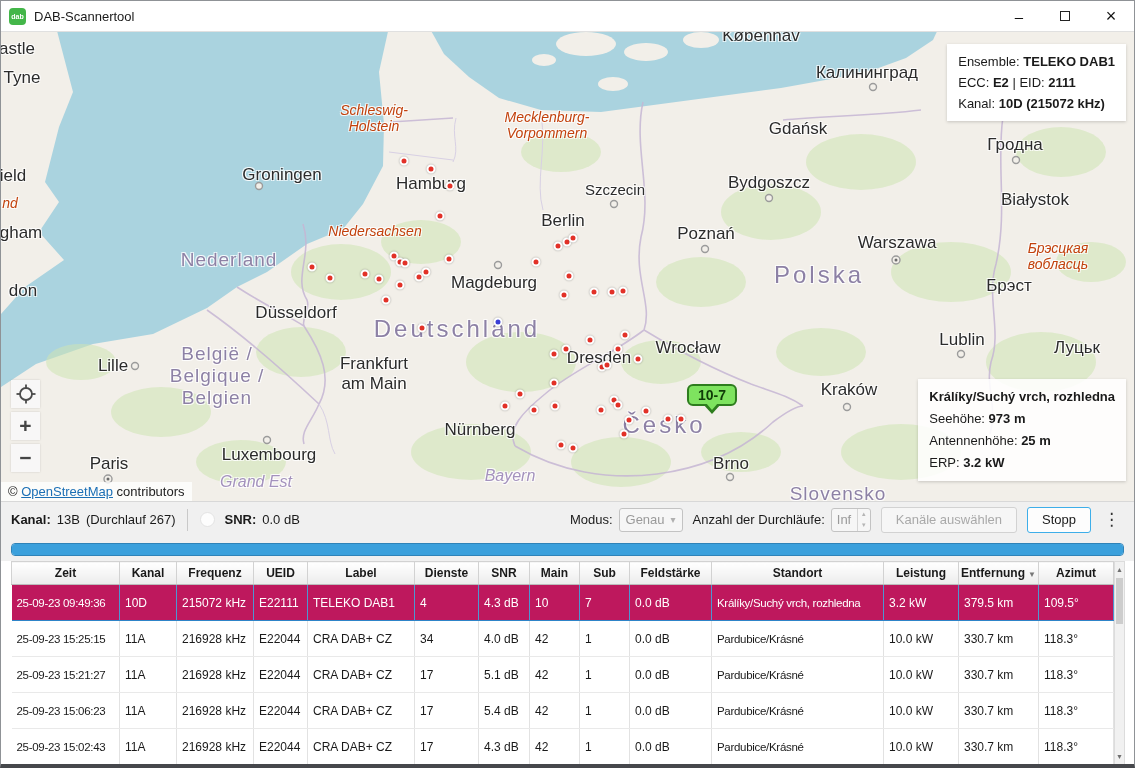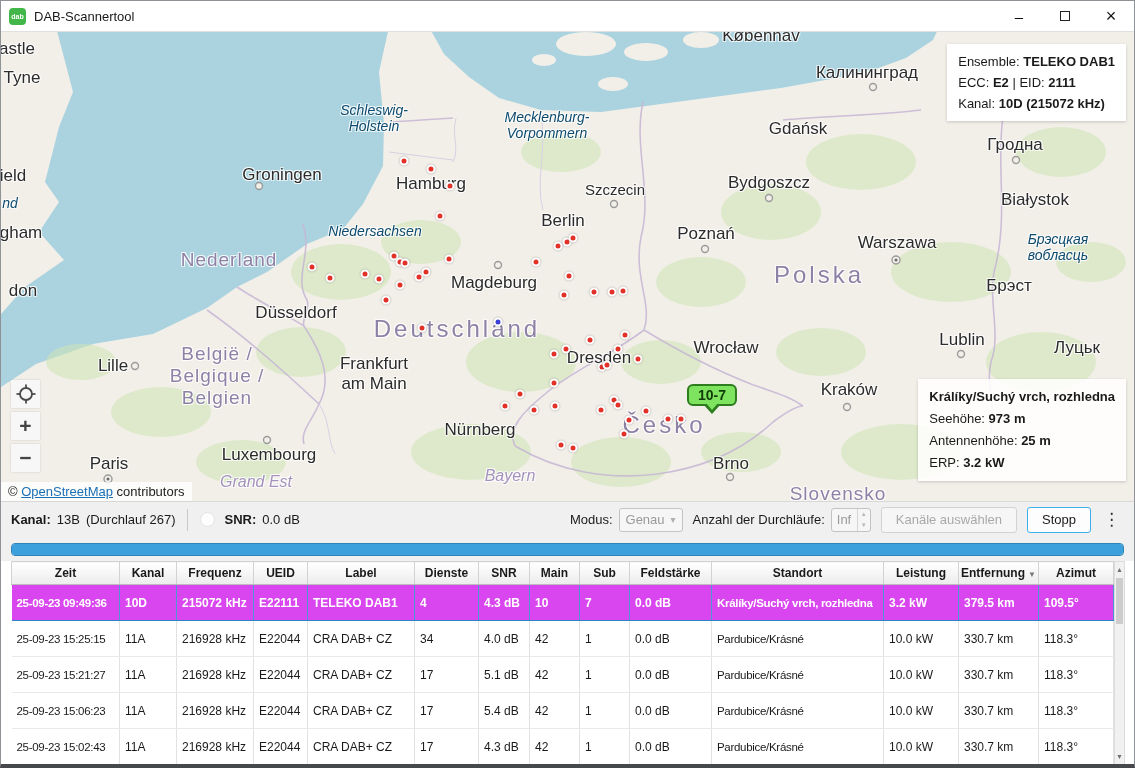--- a/index.html
+++ b/index.html
@@ -19,21 +19,21 @@
 
   
   .map{position:relative;height:470px;background:#f2efe9;overflow:hidden;border-top:1px solid #e0e0e0;}
   .map svg.base{position:absolute;left:0;top:0;}
   .maplabel{position:absolute;transform:translate(-50%,-50%);white-space:pre-line;text-align:center;pointer-events:none;line-height:1.15;
     text-shadow:-1px -1px 0 rgba(255,255,255,.75),1px -1px 0 rgba(255,255,255,.75),-1px 1px 0 rgba(255,255,255,.75),1px 1px 0 rgba(255,255,255,.75);}
   .city{font-size:15px;color:#2b2b2b;}
   .city-lg{font-size:17px;color:#2b2b2b;}
   .country{font-size:24px;color:#8d81a5;letter-spacing:3px;}
   .country-sm{font-size:19px;color:#8d81a5;letter-spacing:1px;}
-  .state{font-size:14px;font-style:italic;color:#0c4a6e;}
+  .state{font-size:14px;font-style:italic;color:#c2410c;}
   .state-lg{font-size:16px;font-style:italic;color:#a492bd;}
   .dot{position:absolute;width:9px;height:9px;border-radius:50%;background:#e23128;border:2px solid #fff;transform:translate(-50%,-50%);box-shadow:0 0 2px rgba(0,0,0,.35);}
   .dot.blue{background:#3a3fd6;}
   .callout{position:absolute;transform:translate(-50%,-100%);background:#7ee35f;border:2px solid #2e7d1e;border-radius:6px;padding:1px 9px;font-size:14px;font-weight:bold;color:#103c08;z-index:30;}
   .callout::before{content:"";position:absolute;left:50%;bottom:-10px;transform:translateX(-50%);border:9px solid transparent;border-top:10px solid #2e7d1e;border-bottom:0;}
   .callout::after{content:"";position:absolute;left:50%;bottom:-6px;transform:translateX(-50%);border:6px solid transparent;border-top:7px solid #7ee35f;border-bottom:0;}
   .infobox{position:absolute;right:8px;background:#fff;padding:7px 11px;font-size:13px;line-height:21px;color:#1a1a1a;box-shadow:0 1px 3px rgba(0,0,0,.18);z-index:40;}
   .infobox b{font-weight:bold;}
   .ensemble-box{top:12px;}
   .station-box{top:347px;background:rgba(255,255,255,.87);line-height:22px;}
@@ -65,21 +65,21 @@
   .progress-strip{height:24px;background:#f0f0f0;display:flex;align-items:center;padding:0 10px;}
   .progress{flex:1;height:13px;border:1px solid #2f83b8;border-radius:4px;background:#fff;overflow:hidden;}
   .progress-fill{height:100%;background:#3ba0dc;}
 
   
   .table-area{height:204px;margin:0 9px 0 10px;display:flex;background:#fff;}
   table{border-collapse:collapse;table-layout:fixed;width:1102px;font-size:12px;color:#1a1a1a;}
   th{height:23px;background:linear-gradient(#ffffff,#ececec);border:1px solid #d2d2d2;border-bottom:1px solid #bcbcbc;font-weight:bold;text-align:center;padding:0 2px;white-space:nowrap;overflow:hidden;font-size:12px;}
   td{height:29px;border-right:1px solid #e2e2e2;border-bottom:1px solid #e9e9e9;padding:0 5px;white-space:nowrap;overflow:hidden;}
   td.c0,td.c10{font-size:11.5px;letter-spacing:-0.3px;}
-  tr.sel td{background:#d946ef;color:#fff;border-right-color:#4d97d2;border-bottom-color:#2e84c8;font-weight:bold;}
+  tr.sel td{background:#be185d;color:#fff;border-right-color:#4d97d2;border-bottom-color:#2e84c8;}
   .sort-arrow{font-size:8px;color:#777;margin-left:3px;}
   .vscroll{width:14px;background:#f1f1f1;border:1px solid #dcdcdc;display:flex;flex-direction:column;}
   .sb-arrow{height:15px;display:flex;align-items:center;justify-content:center;font-size:7px;color:#6f6f6f;}
   .sb-thumb{height:46px;background:#cdcdcd;margin:1px;}
   .sb-track{flex:1;}
 </style>
 </head>
 <body>
 
 <div class="window">
@@ -197,30 +197,30 @@
         <div class="maplabel city-lg" style="left: 1014px; top: 113px;">Гродна</div>
         <div class="maplabel city-lg" style="left: 1034px; top: 168px;">Białystok</div>
         <div class="maplabel city-lg" style="left: 562px; top: 189px;">Berlin</div>
         <div class="maplabel city-lg" style="left: 705px; top: 202px;">Poznań</div>
         <div class="maplabel city-lg" style="left: 768px; top: 151px;">Bydgoszcz</div>
         <div class="maplabel city-lg" style="left: 896px; top: 211px;">Warszawa</div>
         <div class="maplabel country-sm" style="left: 228px; top: 228px;">Nederland</div>
         <div class="maplabel state" style="left: 374px; top: 199px;">Niedersachsen</div>
         <div class="maplabel city-lg" style="left: 493px; top: 251px;">Magdeburg</div>
         <div class="maplabel country" style="left: 818px; top: 243px;">Polska</div>
-        <div class="maplabel state" style="left: 1057px; top: 215px; text-align: center;">Брэсцкая
+        <div class="maplabel state" style="left: 1057px; top: 224px; text-align: center;">Брэсцкая
 вобласць</div>
         <div class="maplabel city-lg" style="left: 295px; top: 281px;">Düsseldorf</div>
         <div class="maplabel country" style="left: 456px; top: 297px;">Deutschland</div>
         <div class="maplabel city-lg" style="left: 1008px; top: 254px;">Брэст</div>
         <div class="maplabel city-lg" style="left: 112px; top: 334px;">Lille</div>
         <div class="maplabel country-sm" style="left: 216px; top: 344px;">België /
 Belgique /
 Belgien</div>
-        <div class="maplabel city-lg" style="left: 725px; top: 316px;">Wrocław</div>
+        <div class="maplabel city-lg" style="left: 687px; top: 316px;">Wrocław</div>
         <div class="maplabel city-lg" style="left: 961px; top: 308px;">Lublin</div>
         <div class="maplabel city-lg" style="left: 1076px; top: 316px;">Луцьк</div>
         <div class="maplabel city-lg" style="left: 373px; top: 342px;">Frankfurt
 am Main</div>
         <div class="maplabel city-lg" style="left: 598px; top: 326px;">Dresden</div>
         <div class="maplabel city-lg" style="left: 848px; top: 358px;">Kraków</div>
         <div class="maplabel city-lg" style="left: 479px; top: 398px;">Nürnberg</div>
         <div class="maplabel city-lg" style="left: 268px; top: 423px;">Luxembourg</div>
         <div class="maplabel city-lg" style="left: 108px; top: 432px;">Paris</div>
         <div class="maplabel state-lg" style="left: 255px; top: 450px;">Grand Est</div>

